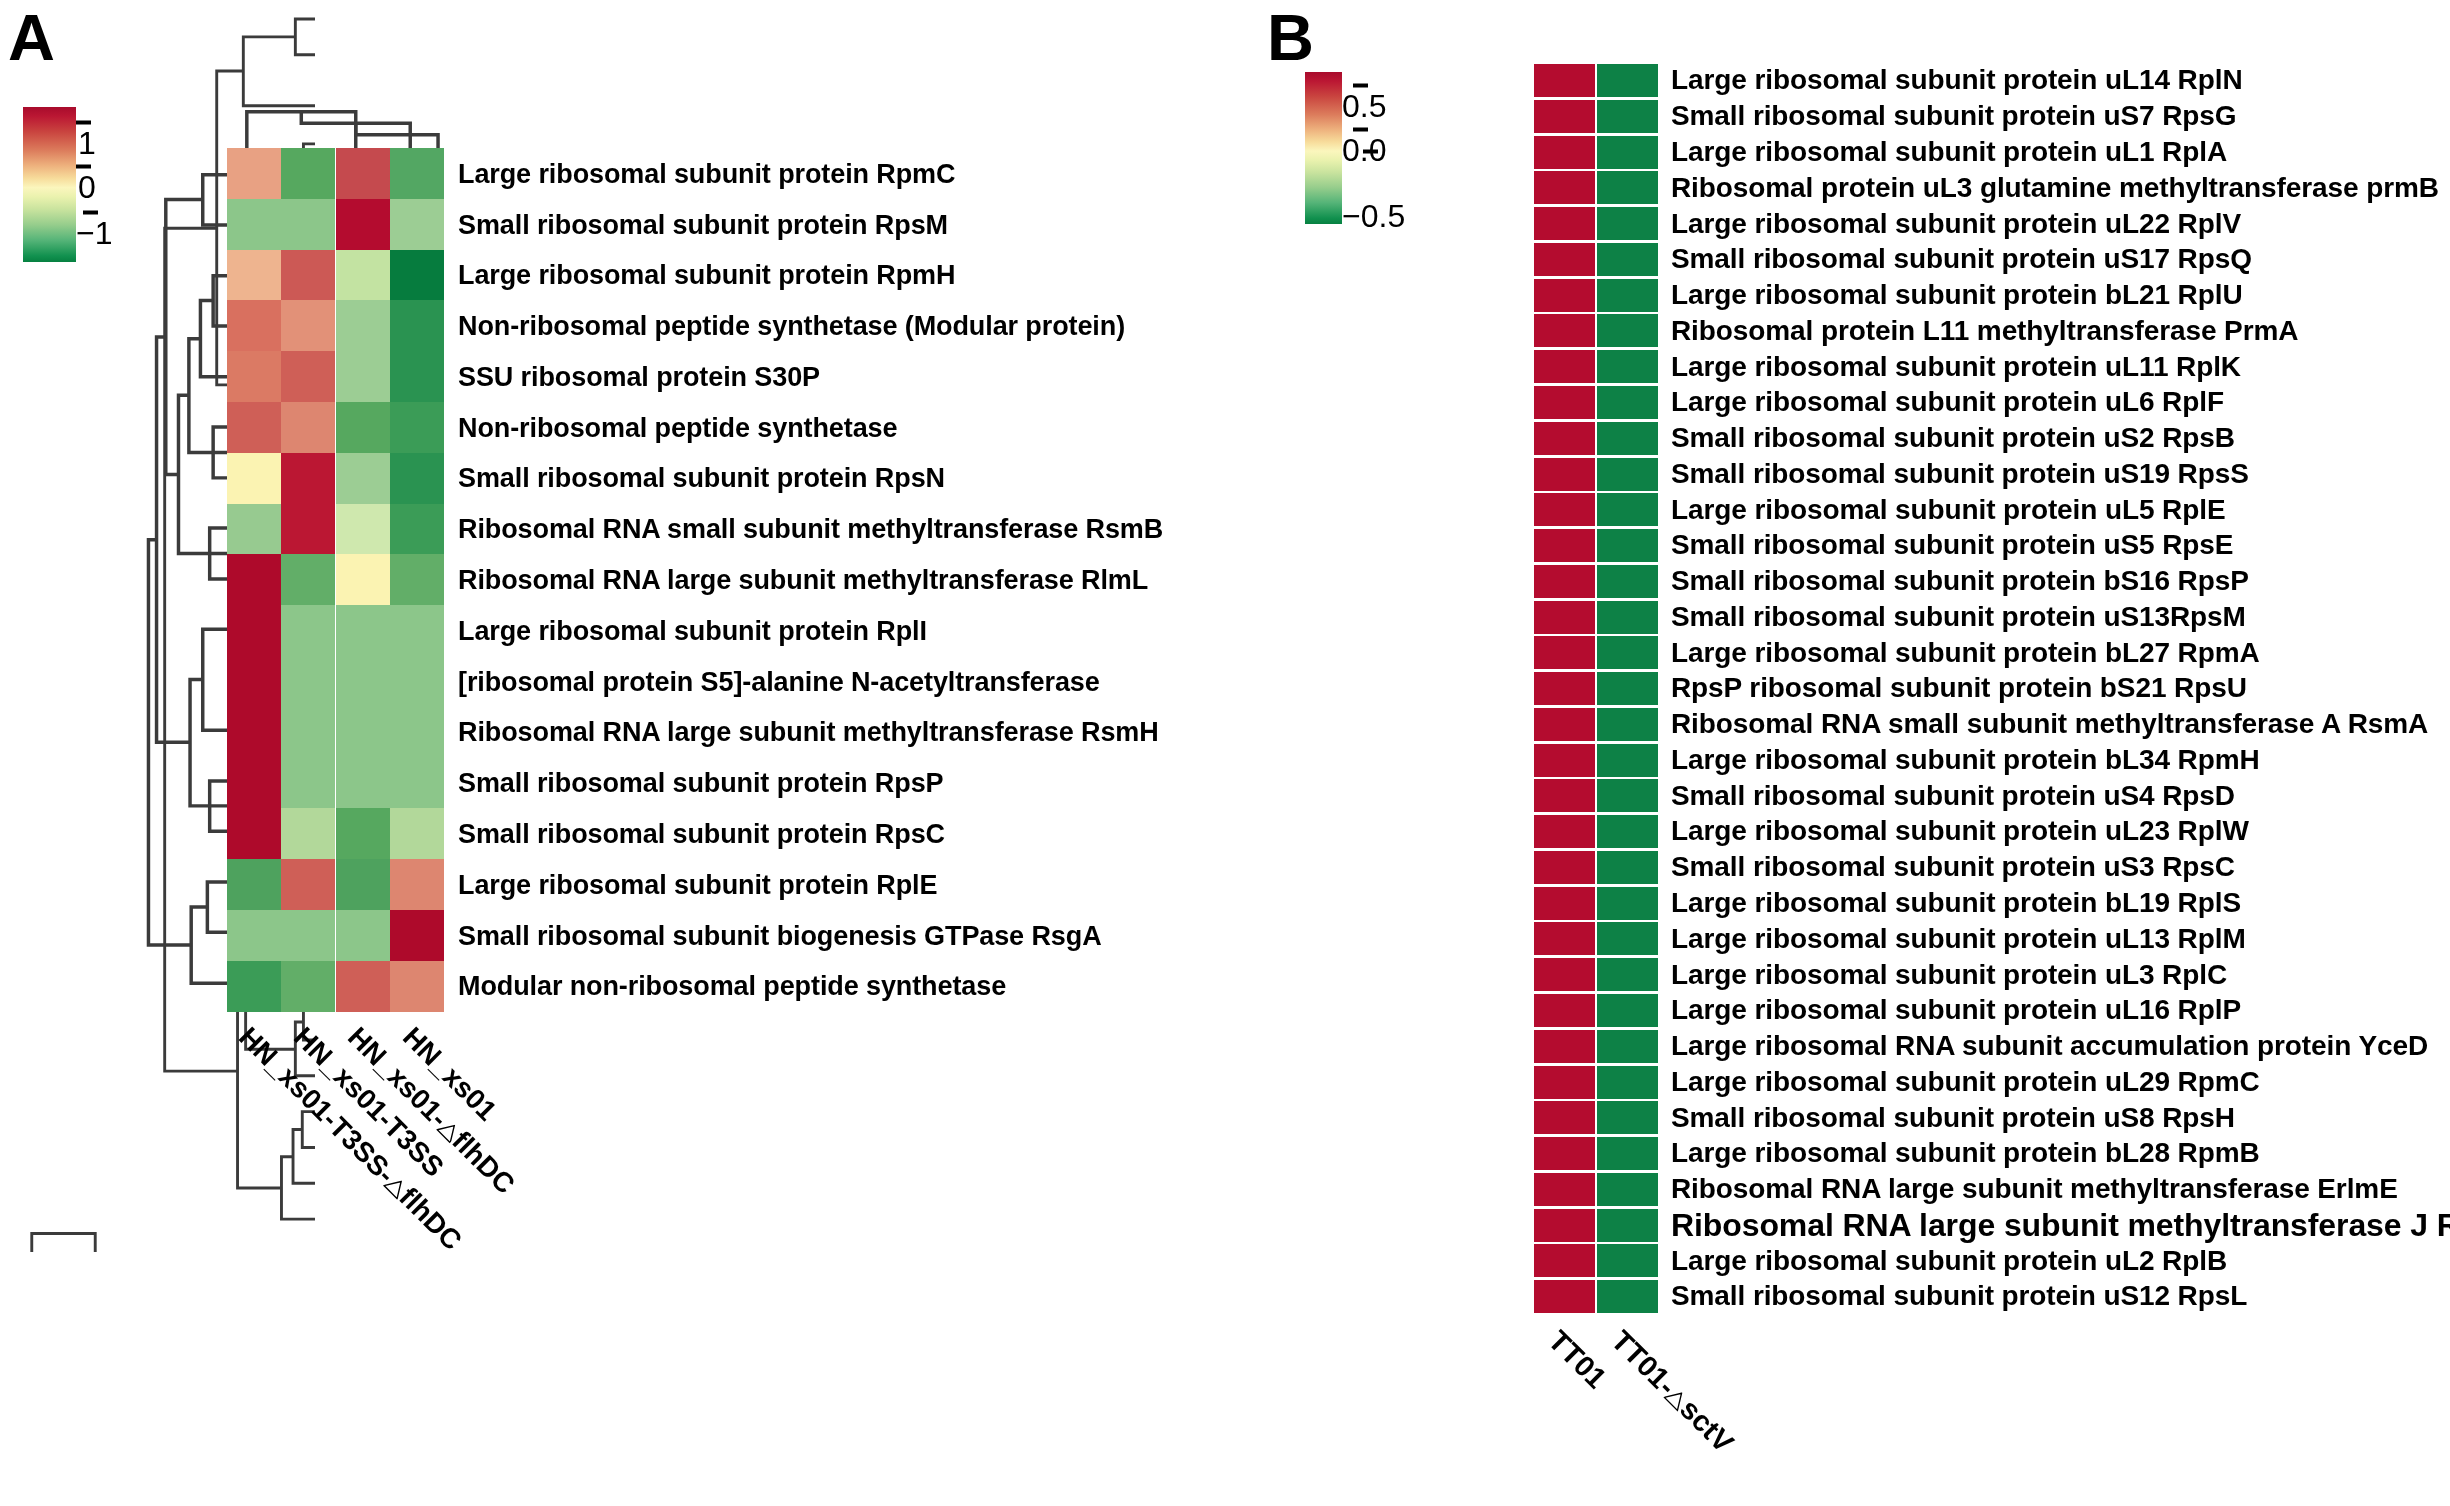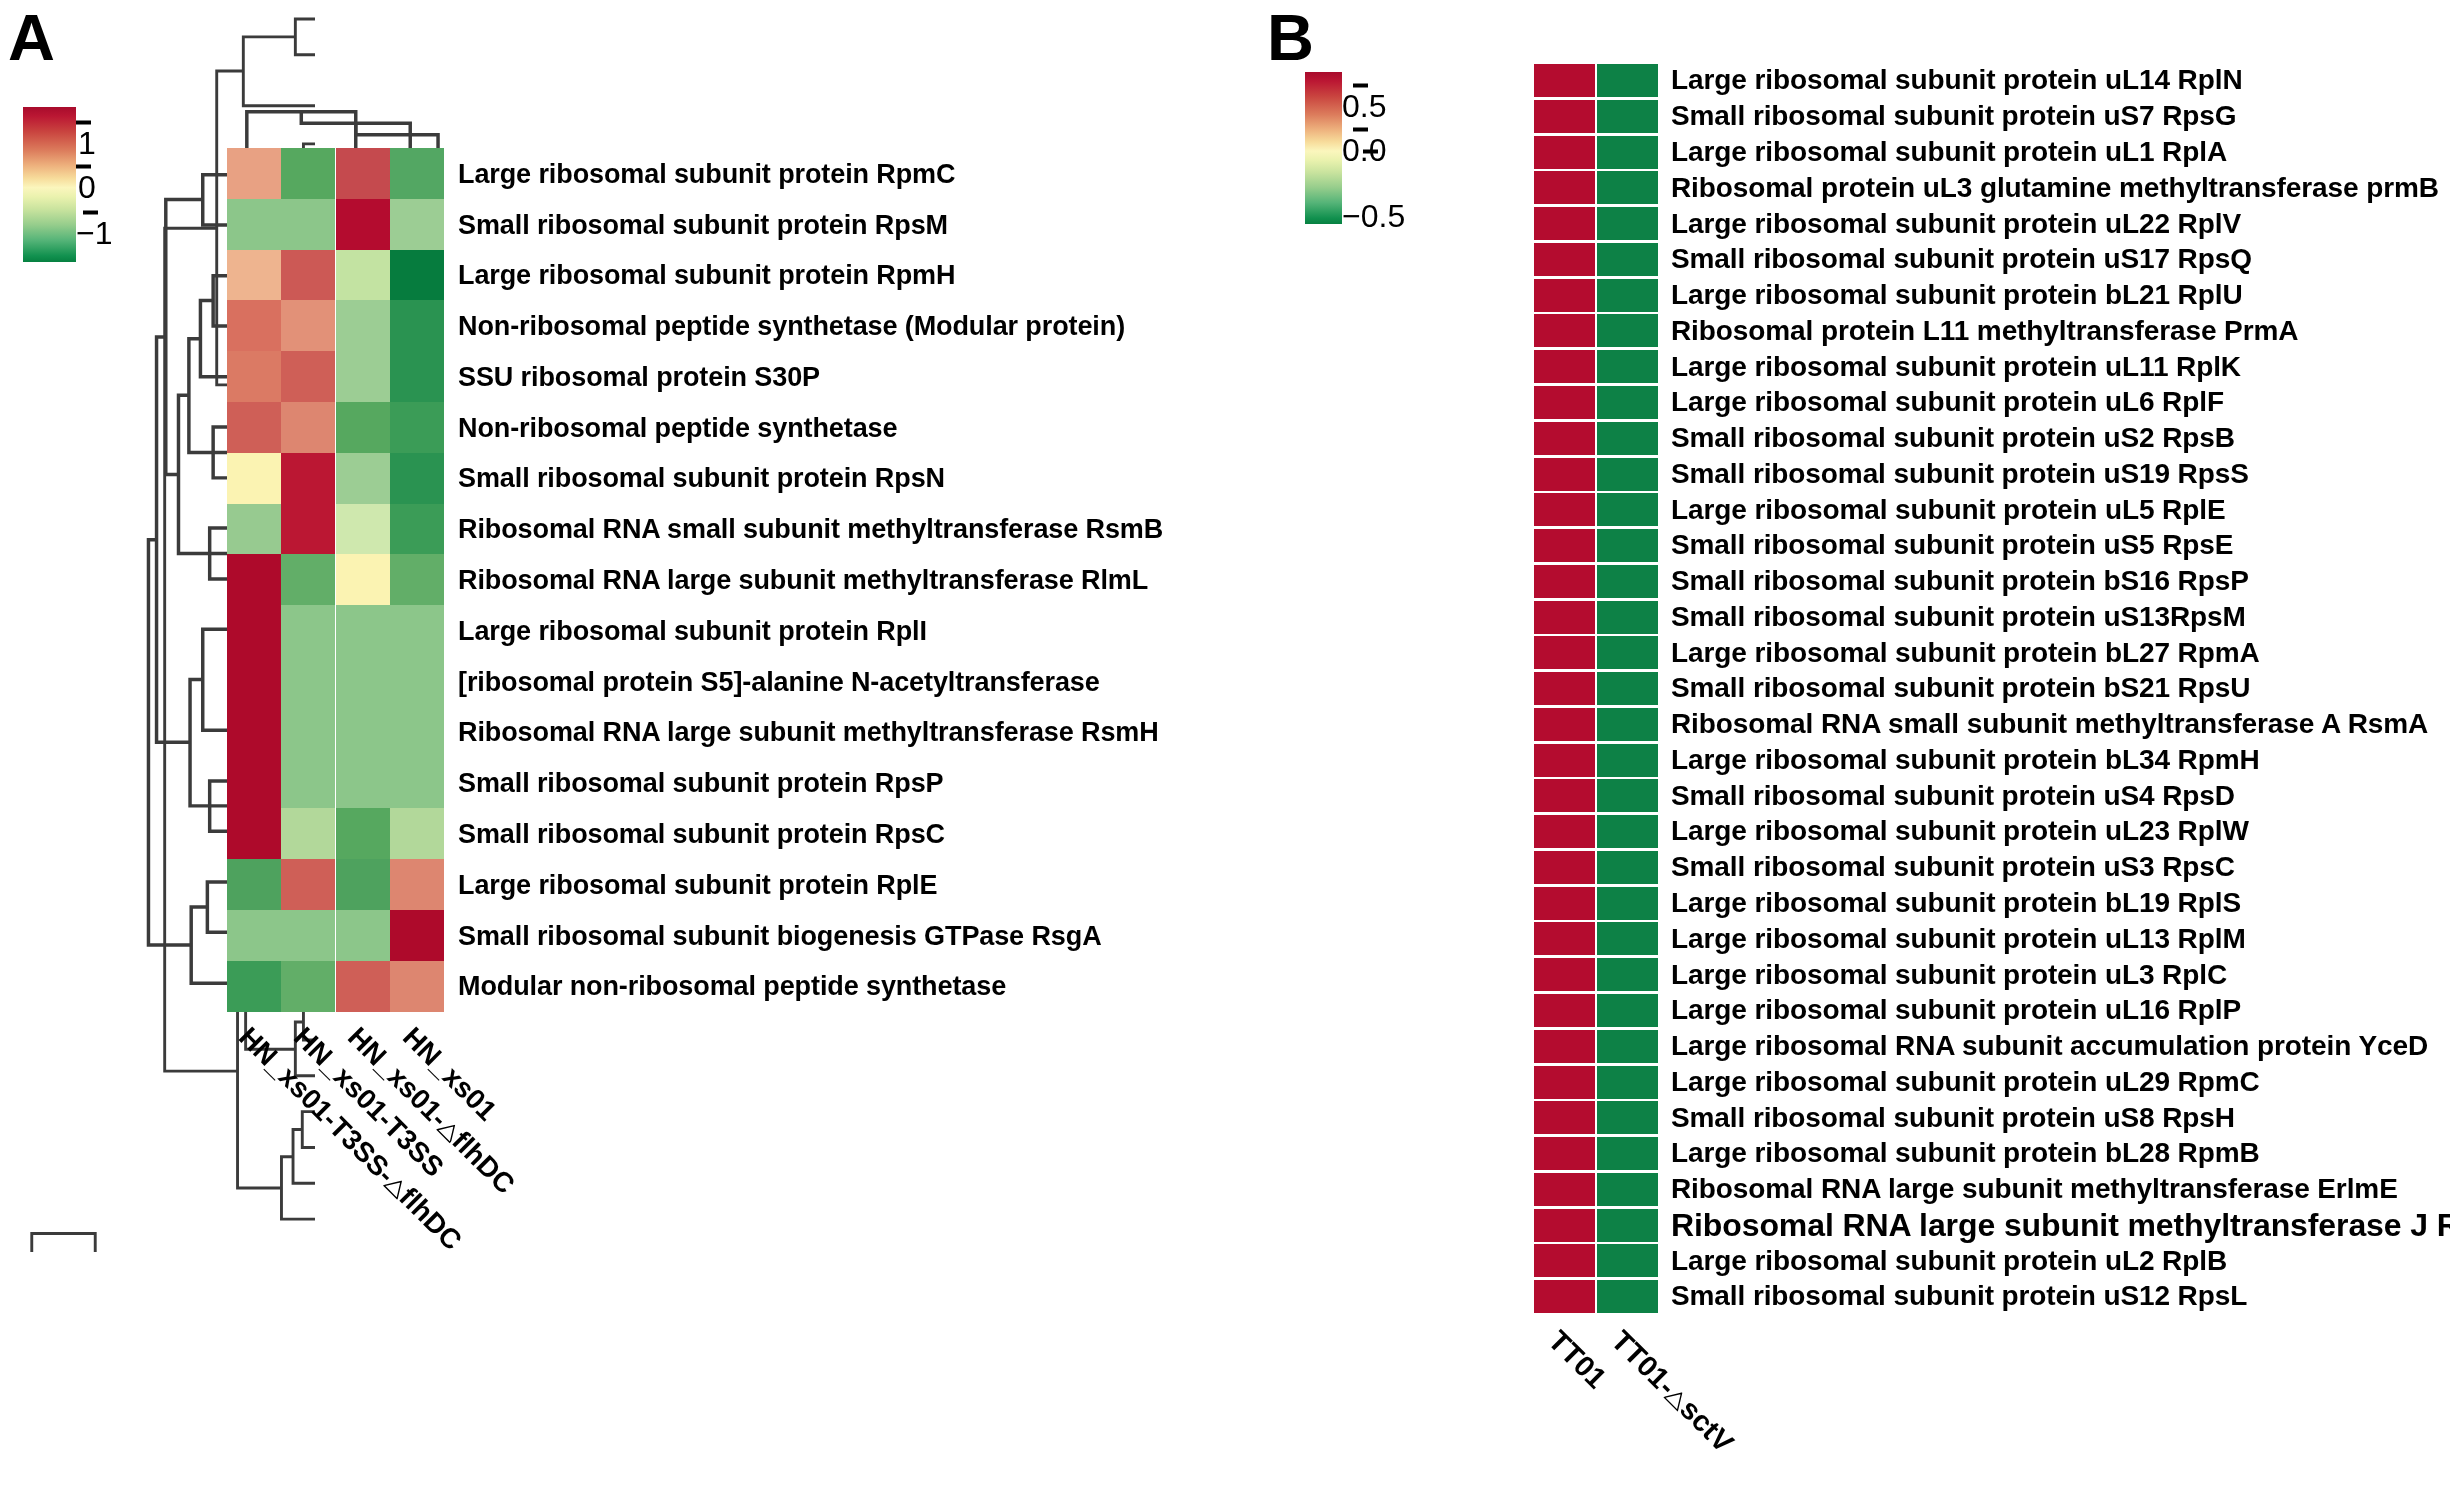--- a/index.html
+++ b/index.html
@@ -338,21 +338,21 @@
     <div class="rowlab" style="left: 1671px; top: 331px; font-size: 28px;">Ribosomal protein L11 methyltransferase PrmA</div>
     <div class="rowlab" style="left: 1671px; top: 367px; font-size: 28px;">Large ribosomal subunit protein uL11 RplK</div>
     <div class="rowlab" style="left: 1671px; top: 402px; font-size: 28px;">Large ribosomal subunit protein uL6 RplF</div>
     <div class="rowlab" style="left: 1671px; top: 438px; font-size: 28px;">Small ribosomal subunit protein uS2 RpsB</div>
     <div class="rowlab" style="left: 1671px; top: 474px; font-size: 28px;">Small ribosomal subunit protein uS19 RpsS</div>
     <div class="rowlab" style="left: 1671px; top: 510px; font-size: 28px;">Large ribosomal subunit protein uL5 RplE</div>
     <div class="rowlab" style="left: 1671px; top: 545px; font-size: 28px;">Small ribosomal subunit protein uS5 RpsE</div>
     <div class="rowlab" style="left: 1671px; top: 581px; font-size: 28px;">Small ribosomal subunit protein bS16 RpsP</div>
     <div class="rowlab" style="left: 1671px; top: 617px; font-size: 28px;">Small ribosomal subunit protein uS13RpsM</div>
     <div class="rowlab" style="left: 1671px; top: 653px; font-size: 28px;">Large ribosomal subunit protein bL27 RpmA</div>
-    <div class="rowlab" style="left: 1671px; top: 688px; font-size: 28px;">Small ribosomal subunit protein bS21 RpsU</div>
+    <div class="rowlab" style="left: 1671px; top: 688px; font-size: 28px;">RpsP ribosomal subunit protein bS21 RpsU</div>
     <div class="rowlab" style="left: 1671px; top: 724px; font-size: 28px;">Ribosomal RNA small subunit methyltransferase A RsmA</div>
     <div class="rowlab" style="left: 1671px; top: 760px; font-size: 28px;">Large ribosomal subunit protein bL34 RpmH</div>
     <div class="rowlab" style="left: 1671px; top: 796px; font-size: 28px;">Small ribosomal subunit protein uS4 RpsD</div>
     <div class="rowlab" style="left: 1671px; top: 831px; font-size: 28px;">Large ribosomal subunit protein uL23 RplW</div>
     <div class="rowlab" style="left: 1671px; top: 867px; font-size: 28px;">Small ribosomal subunit protein uS3 RpsC</div>
     <div class="rowlab" style="left: 1671px; top: 903px; font-size: 28px;">Large ribosomal subunit protein bL19 RplS</div>
     <div class="rowlab" style="left: 1671px; top: 939px; font-size: 28px;">Large ribosomal subunit protein uL13 RplM</div>
     <div class="rowlab" style="left: 1671px; top: 975px; font-size: 28px;">Large ribosomal subunit protein uL3 RplC</div>
     <div class="rowlab" style="left: 1671px; top: 1010px; font-size: 28px;">Large ribosomal subunit protein uL16 RplP</div>
     <div class="rowlab" style="left: 1671px; top: 1046px; font-size: 28px;">Large ribosomal RNA subunit accumulation protein YceD</div>

